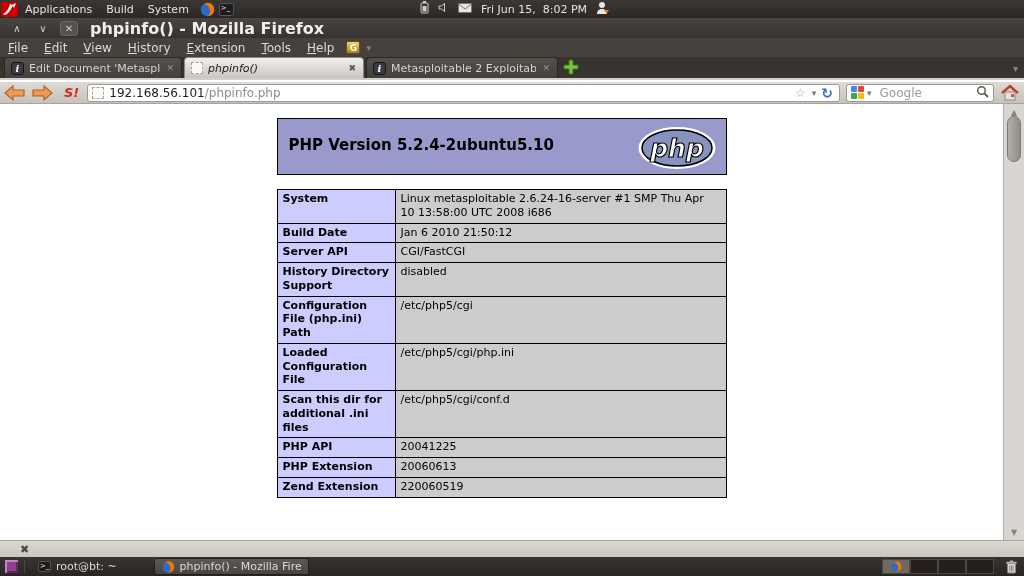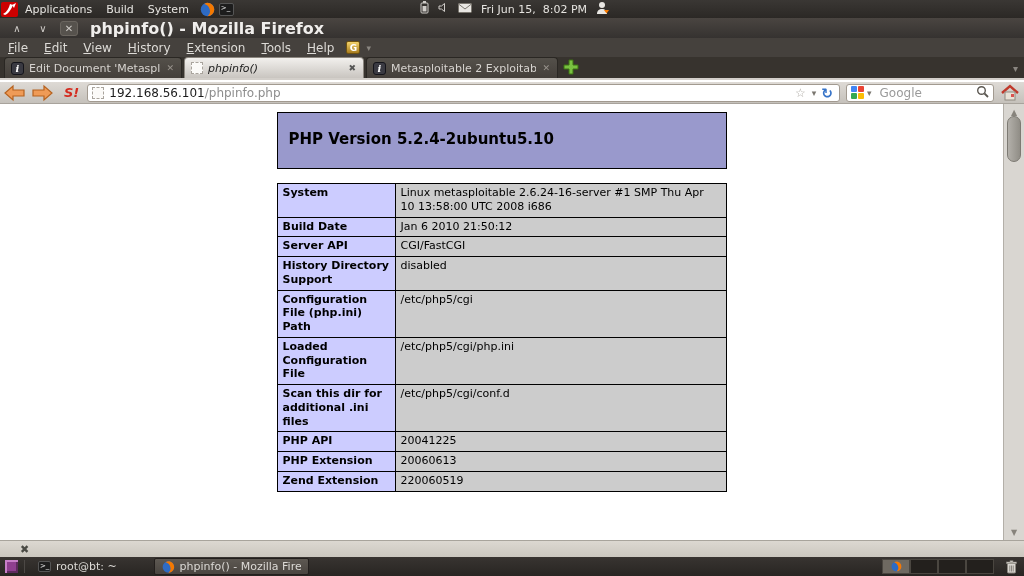--- a/index.html
+++ b/index.html
@@ -68,21 +68,21 @@
   #reload-ico { color:#3673c8; font-size:14px; font-weight:bold; padding:0 2px; }
   #search-bar { width:148px; height:18px; background:#fff; border:1px solid #a29a90; border-radius:3px;
     display:flex; align-items:center; padding:0 4px; font-size:12px; flex:none; }
   .g-logo { width:13px; height:13px; display:grid; grid-template-columns:6px 6px; grid-template-rows:6px 6px; gap:1px; flex:none; }
   .g-logo i { display:block; border-radius:1px; }
   #search-placeholder { color:#9a9a9a; margin-left:5px; flex:1; }
   #home-btn { width:20px; height:18px; margin:0 4px 0 6px; flex:none; }
 
   
   #content { position:absolute; left:0; top:104px; width:1003px; height:436px; background:#fff; overflow:hidden; }
-  #php-wrap { width:450px; margin:8px auto 0 auto; font-size:11px; color:#000; }
+  #php-wrap { width:450px; margin:14px auto 0 auto; font-size:11px; color:#000; }
   #php-header { background:#9999cc; border:1px solid #000; height:57px; position:relative; }
   #php-title { position:absolute; left:11px; top:17px; font-size:15px; font-weight:bold; }
   #php-logo { position:absolute; right:10px; top:8px; }
   #php-table { width:450px; border-collapse:collapse; margin-top:14px; table-layout:fixed; }
   #php-table th, #php-table td { border:1px solid #000; padding:2px 5px 3px 5px; vertical-align:top;
     font-size:11px; line-height:1.25; word-wrap:break-word; }
   #php-table th { width:118px; background:#ccccff; text-align:left; font-weight:bold; }
   #php-table td { background:#cccccc; font-weight:normal; }
 
   
@@ -263,20 +263,27 @@
           <rect x="5" y="8" width="10" height="8" fill="#e8e2d6" stroke="#8f8a80"></rect>
           <rect x="11" y="10" width="3" height="3" fill="#d9534f"></rect>
         </svg>
     </div>
   </div>
 
   <div id="content">
     <div id="php-wrap">
       <div id="php-header">
         <div id="php-title">PHP Version 5.2.4-2ubuntu5.10</div>
+        <div id="php-logo">
+          <svg width="78" height="42" viewBox="0 0 78 42">
+            <ellipse cx="39" cy="21" rx="37" ry="19.5" fill="#b5b9dd" stroke="#fff" stroke-width="3"></ellipse>
+            <ellipse cx="39" cy="21" rx="35" ry="18" fill="#8892bf" stroke="#000" stroke-width="1.5"></ellipse>
+            <text x="39" y="30" text-anchor="middle" font-family="DejaVu Sans, sans-serif" font-size="25" font-style="italic" font-weight="bold" fill="#fff" stroke="#000" stroke-width="1.2">php</text>
+          </svg>
+        </div>
       </div>
       <table id="php-table">
         <tbody>
             <tr>
               <th>System</th>
               <td>Linux metasploitable 2.6.24-16-server #1 SMP Thu Apr 10 13:58:00 UTC 2008 i686</td>
             </tr>
             <tr>
               <th>Build Date</th>
               <td>Jan 6 2010 21:50:12</td>

